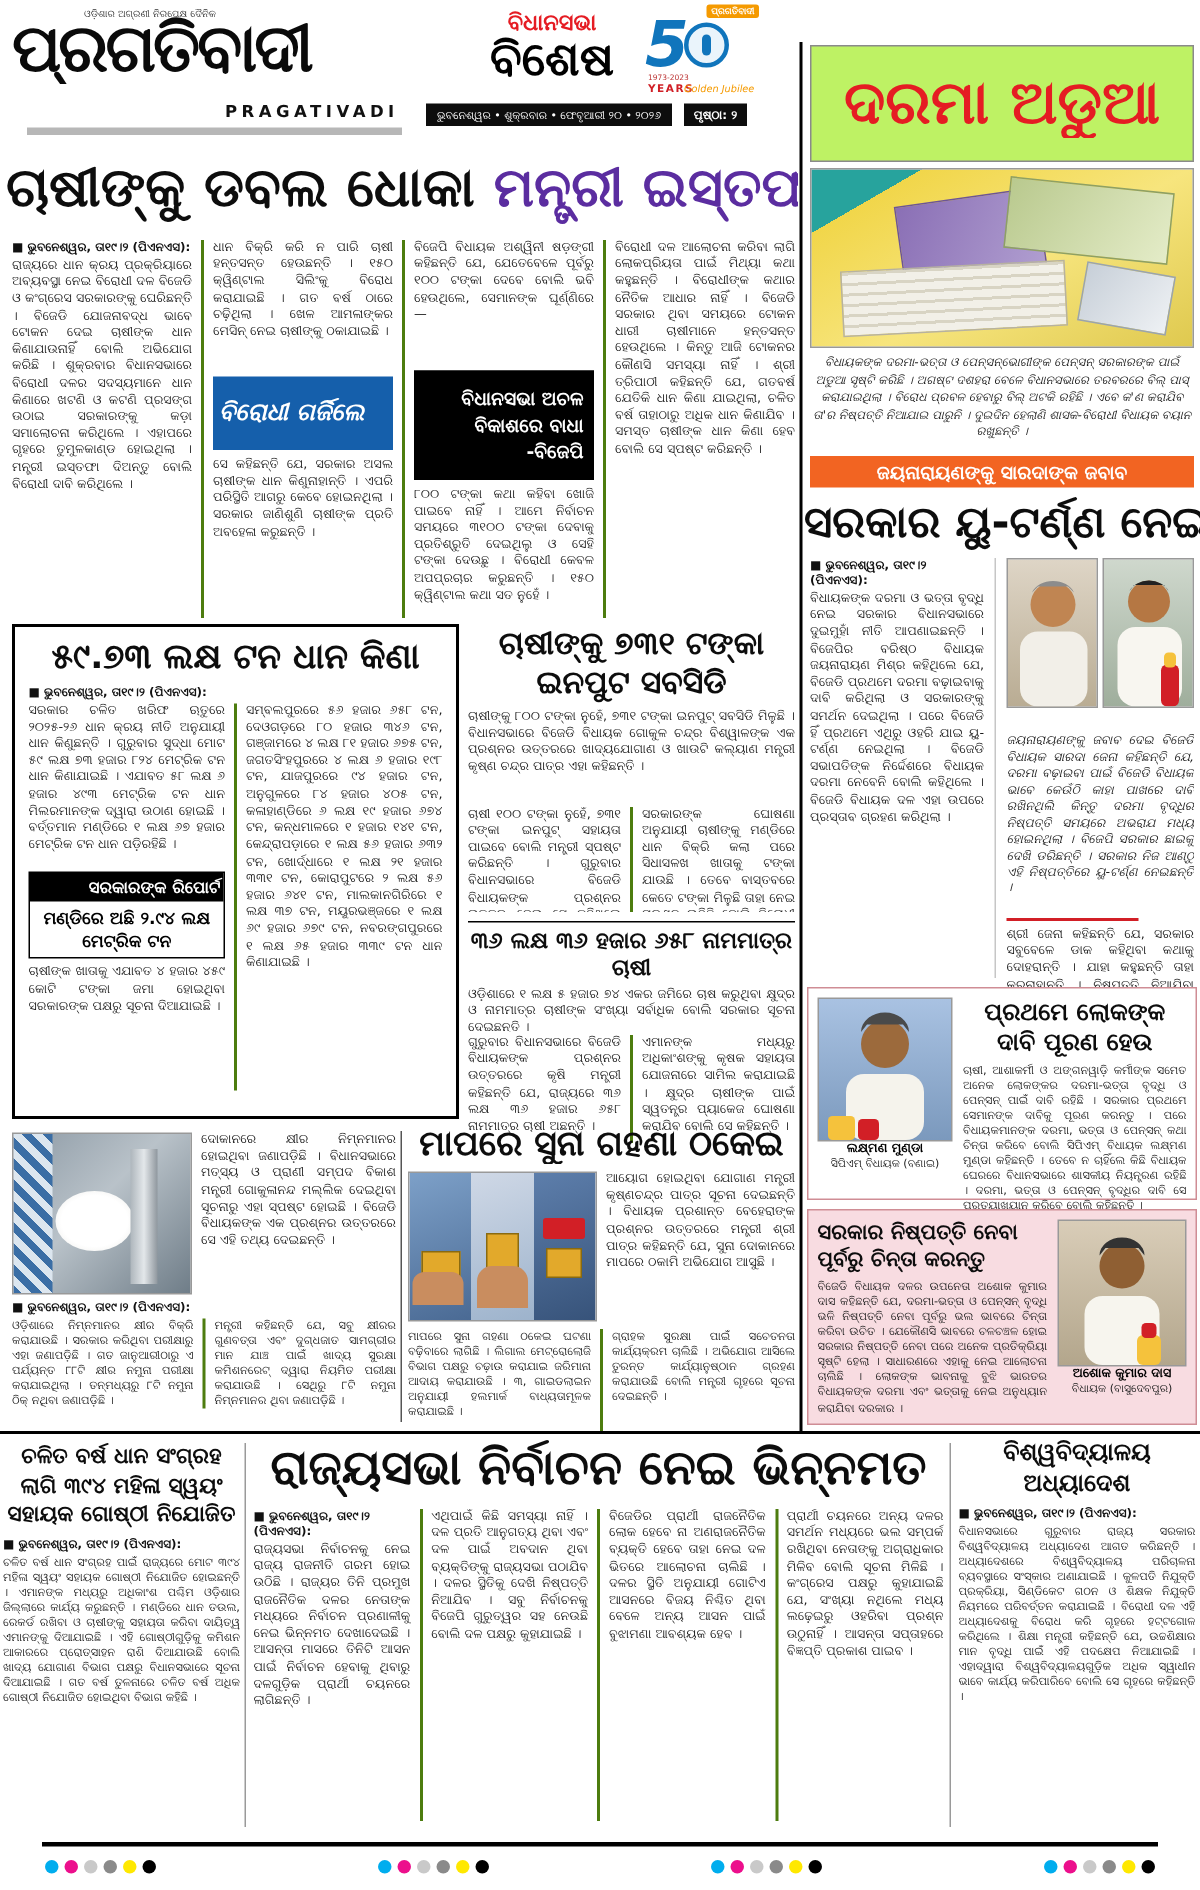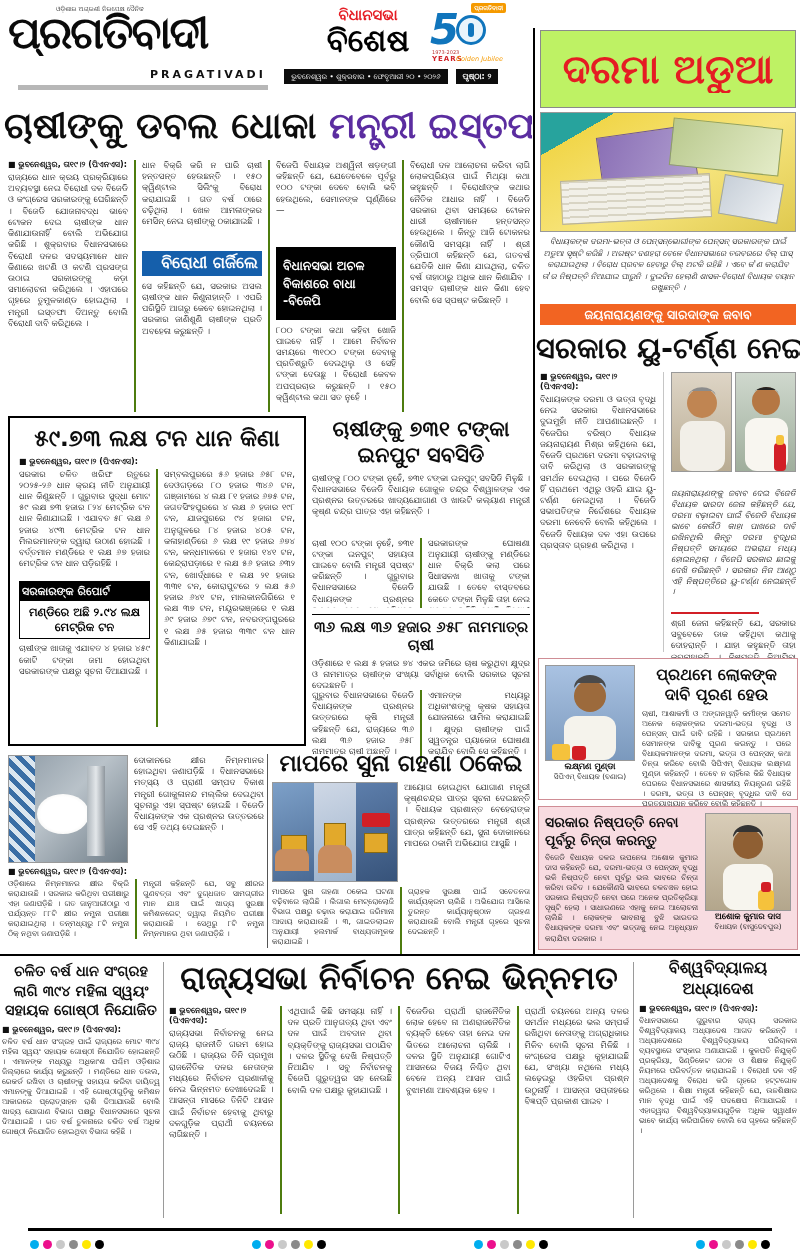--- a/index.html
+++ b/index.html
@@ -7,21 +7,21 @@
   body { font-family:"DejaVu Sans","Liberation Sans",sans-serif; }
   .page { position:relative; width:800px; height:1260px; margin:0 auto; background:#ffffff; overflow:hidden; }
   .abs { position:absolute; }
   .bodytext { font-size:8.5px; line-height:1.32; text-align:justify; color:#1c1c1c; overflow:hidden; }
   .small { font-size:7.6px; }
   .dateline { font-size:8px; font-weight:bold; color:#111; margin-bottom:2px; }
   .cols { display:flex; }
   .col { flex:1; min-width:0; }
   .col + .col { border-left:2px solid #4d7c0f; margin-left:6px; padding-left:6px; }
   .hl { font-weight:bold; color:#0d0d0d; text-align:center; overflow:hidden; }
-  .whitebox-on-black { background:#000; color:#fff; font-weight:bold; text-align:left; }
+  .whitebox-on-black { background:#000; color:#fff; font-weight:bold; text-align:right; }
   .photo { position:relative; overflow:hidden; border:1px solid #999; }
   .cap-name { font-size:8.5px; font-weight:bold; text-align:center; }
   .cap-role { font-size:7.3px; text-align:center; color:#222; }
   .quoteline { height:2px; background:#d21f26; width:70%; margin-top:2px; }
   .dotrow { display:flex; gap:4px; }
   .dot { width:9px; height:9px; border-radius:50%; }
   .vrule { background:#000; width:2px; }
   svg { display:block; }
 </style>
 </head>
@@ -57,21 +57,21 @@
     <span style="color:#0d0d0d;">ଚାଷୀଙ୍କୁ ଡବଲ ଧୋକା </span><span style="color:#5b2da0;">ମନ୍ତ୍ରୀ ଇସ୍ତଫା ଦିଅନ୍ତୁ</span>
   </div>
 
   <div class="abs cols" style="left:8px;top:160px;width:522px;height:252px;">
     <div class="col">
       <div class="dateline">■ ଭୁବନେଶ୍ୱର, ତା୧୯।୨ (ପିଏନଏସ):</div>
       <div class="bodytext" style="height:236px;">ରାଜ୍ୟରେ ଧାନ କ୍ରୟ ପ୍ରକ୍ରିୟାରେ ଅବ୍ୟବସ୍ଥା ନେଇ ବିରୋଧୀ ଦଳ ବିଜେଡି ଓ କଂଗ୍ରେସ ସରକାରଙ୍କୁ ଘେରିଛନ୍ତି । ବିଜେଡି ଯୋଜନାବଦ୍ଧ ଭାବେ ଟୋକନ ଦେଇ ଚାଷୀଙ୍କ ଧାନ କିଣାଯାଉନାହିଁ ବୋଲି ଅଭିଯୋଗ କରିଛି । ଶୁକ୍ରବାର ବିଧାନସଭାରେ ବିରୋଧୀ ଦଳର ସଦସ୍ୟମାନେ ଧାନ କିଣାରେ ଖଟଣି ଓ କଟଣି ପ୍ରସଙ୍ଗ ଉଠାଇ ସରକାରଙ୍କୁ କଡ଼ା ସମାଲୋଚନା କରିଥିଲେ । ଏହାପରେ ଗୃହରେ ତୁମୁଳକାଣ୍ଡ ହୋଇଥିଲା । ମନ୍ତ୍ରୀ ଇସ୍ତଫା ଦିଅନ୍ତୁ ବୋଲି ବିରୋଧୀ ଦାବି କରିଥିଲେ ।</div>
     </div>
     <div class="col">
       <div class="bodytext" style="height:86px;">ଧାନ ବିକ୍ରି କରି ନ ପାରି ଚାଷୀ ହନ୍ତସନ୍ତ ହେଉଛନ୍ତି । ୧୫୦ କ୍ୱିଣ୍ଟାଲ ସିଲିଂକୁ ବିରୋଧ କରାଯାଇଛି । ଗତ ବର୍ଷ ଠାରେ ଚଢ଼ିଥିଲା । ଖେଳ ଆମଳାଙ୍କର ମେସିନ୍ ନେଇ ଚାଷୀଙ୍କୁ ଠକାଯାଇଛି ।</div>
-      <div style="background:#155fab;color:#fff;font-size:16px;font-weight:bold;text-align:right;padding:2px 4px;margin:5px 0;line-height:1.3;">ବିରୋଧୀ ଗର୍ଜିଲେ</div>
+      <div style="background:#155fab;color:#fff;font-size:16px;font-weight:bold;text-align:left;padding:14px 4px;margin:5px 0;line-height:1.3;font-style:italic;">ବିରୋଧୀ ଗର୍ଜିଲେ</div>
       <div class="bodytext" style="height:86px;">ସେ କହିଛନ୍ତି ଯେ, ସରକାର ଅସଲ ଚାଷୀଙ୍କ ଧାନ କିଣୁନାହାନ୍ତି । ଏପରି ପରିସ୍ଥିତି ଆଗରୁ କେବେ ହୋଇନଥିଲା । ସରକାର ଜାଣିଶୁଣି ଚାଷୀଙ୍କ ପ୍ରତି ଅବହେଳା କରୁଛନ୍ତି ।</div>
     </div>
     <div class="col">
       <div class="bodytext" style="height:82px;">ବିଜେପି ବିଧାୟକ ଅଶ୍ୱିନୀ ଷଡ଼ଙ୍ଗୀ କହିଛନ୍ତି ଯେ, ଯେତେବେଳେ ପୂର୍ବରୁ ୧୦୦ ଟଙ୍କା ଦେବେ ବୋଲି ଭବି ହେଉଥିଲେ, ସେମାନଙ୍କ ଘୂର୍ଣ୍ଣିରେ —</div>
       <div class="whitebox-on-black" style="font-size:12.5px;padding:8px 5px;margin:5px 0;line-height:1.4;border:2px solid #000;">ବିଧାନସଭା ଅଚଳ ବିକାଶରେ ବାଧା -ବିଜେପି</div>
       <div class="bodytext" style="height:78px;">୮୦୦ ଟଙ୍କା କଥା କହିବା ଖୋଜି ପାଇବେ ନାହିଁ । ଆମେ ନିର୍ବାଚନ ସମୟରେ ୩୧୦୦ ଟଙ୍କା ଦେବାକୁ ପ୍ରତିଶ୍ରୁତି ଦେଇଥିଲୁ ଓ ସେହି ଟଙ୍କା ଦେଉଛୁ । ବିରୋଧୀ କେବଳ ଅପପ୍ରଚାର କରୁଛନ୍ତି । ୧୫୦ କ୍ୱିଣ୍ଟାଲ କଥା ସତ ନୁହେଁ ।</div>
     </div>
     <div class="col">
       <div class="bodytext" style="height:250px;">ବିରୋଧୀ ଦଳ ଆଲୋଚନା କରିବା ଲାଗି ଲୋକପ୍ରିୟତା ପାଇଁ ମିଥ୍ୟା କଥା କହୁଛନ୍ତି । ବିରୋଧୀଙ୍କ କଥାର ନୈତିକ ଆଧାର ନାହିଁ । ବିଜେଡି ସରକାର ଥିବା ସମୟରେ ଟୋକନ ଧାରୀ ଚାଷୀମାନେ ହନ୍ତସନ୍ତ ହେଉଥିଲେ । କିନ୍ତୁ ଆଜି ଟୋକନର କୌଣସି ସମସ୍ୟା ନାହିଁ । ଶ୍ରୀ ତ୍ରିପାଠୀ କହିଛନ୍ତି ଯେ, ଗତବର୍ଷ ଯେତିକି ଧାନ କିଣା ଯାଇଥିଲା, ଚଳିତ ବର୍ଷ ତାହାଠାରୁ ଅଧିକ ଧାନ କିଣାଯିବ । ସମସ୍ତ ଚାଷୀଙ୍କ ଧାନ କିଣା ହେବ ବୋଲି ସେ ସ୍ପଷ୍ଟ କରିଛନ୍ତି ।</div>
     </div>

